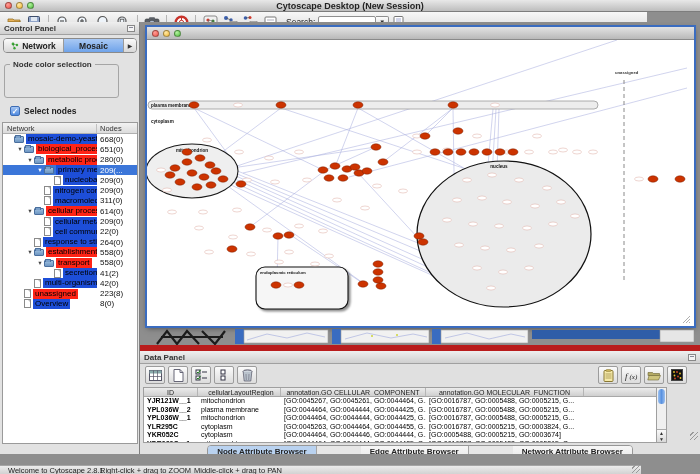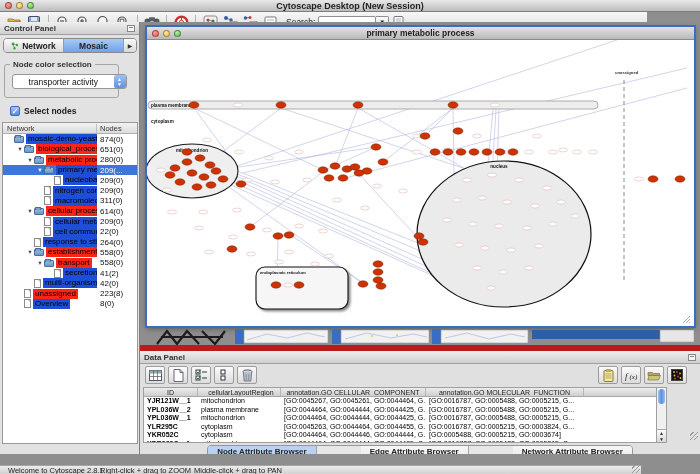--- a/index.html
+++ b/index.html
@@ -265,45 +265,38 @@
         </div>
         <div class="cp-tab selected">
           <span>Mosaic</span>
         </div>
         <div class="cp-tab-arrow">
             <span>▶</span>
           </div>
       </div>
       <div class="groupbox">
         <span class="group-label">Node color selection</span>
-        <div class="combo">
-          <span class="combo-text">transporter activity</span>
-          <span class="combo-btn">
-              <span>▲</span>
-              <span>▼</span>
-            </span>
-        </div>
       </div>
       <div class="checkbox-row">
         <span class="checkbox">✓</span>
         <span class="checkbox-label">Select nodes</span>
       </div>
       <div class="tree-wrap">
         <div class="tree-header">
           <span class="h-net">Network</span>
           <span class="h-nodes">Nodes</span>
         </div>
         <div id="tree-body">
             <div class="tree-row">
               <span class="indent" style="width: 3px;"></span>
               <span class="arrow"></span>
               <span class="ticon folder"></span>
               <span class="tlabel green">mosaic-demo-yeast</span>
               <span class="tspacer"></span>
-              <span class="tcount">874(0)</span>
+              <span class="tcount">668(0)</span>
             </div>
             <div class="tree-row">
               <span class="indent" style="width: 13px;"></span>
               <span class="arrow">▼</span>
               <span class="ticon folder"></span>
               <span class="tlabel red">biological_process</span>
               <span class="tspacer"></span>
               <span class="tcount">651(0)</span>
             </div>
             <div class="tree-row">
@@ -432,21 +425,20 @@
 
     <div class="desktop">
 
       <div class="net-window">
         <div class="nw-titlebar">
           <div class="lights">
             <div class="light red"></div>
             <div class="light yellow"></div>
             <div class="light green"></div>
           </div>
-          <div class="nw-title">primary metabolic process</div>
         </div>
         <div class="nw-canvas">
           <svg id="net-svg" width="545" height="285" viewBox="0 0 545 285">
             <g id="edges">
                 <line x1="88" y1="130" x2="271" y2="203" stroke="#a8aede" stroke-width="0.7" opacity="0.75"></line>
                 <line x1="88" y1="133" x2="278" y2="213" stroke="#a8aede" stroke-width="0.7" opacity="0.75"></line>
                 <line x1="89" y1="136" x2="286" y2="224" stroke="#a8aede" stroke-width="0.7" opacity="0.75"></line>
                 <line x1="88" y1="139" x2="296" y2="234" stroke="#a8aede" stroke-width="0.7" opacity="0.75"></line>
                 <line x1="86" y1="142" x2="306" y2="243" stroke="#a8aede" stroke-width="0.7" opacity="0.75"></line>
                 <line x1="84" y1="145" x2="318" y2="250" stroke="#a8aede" stroke-width="0.7" opacity="0.75"></line>

